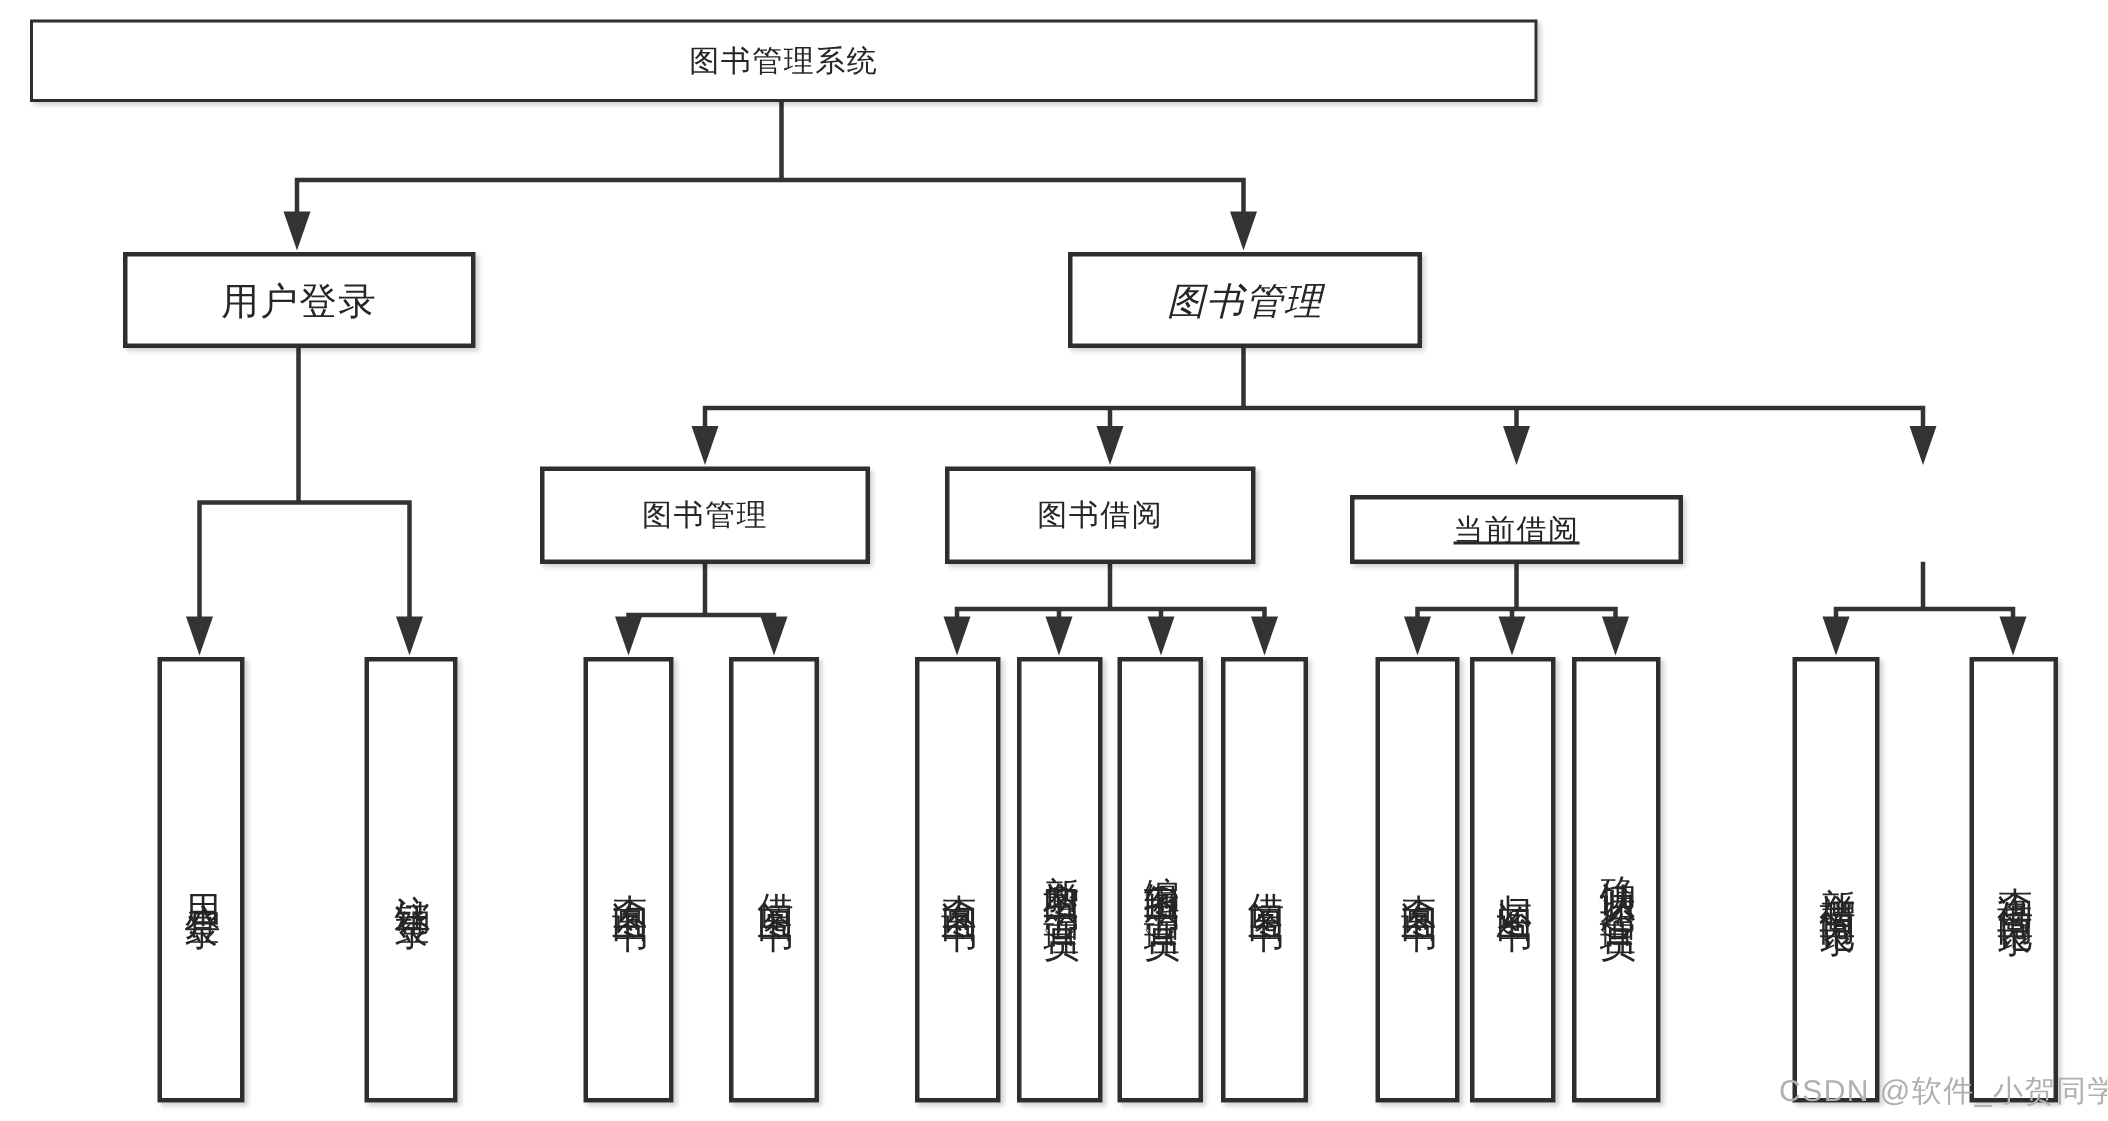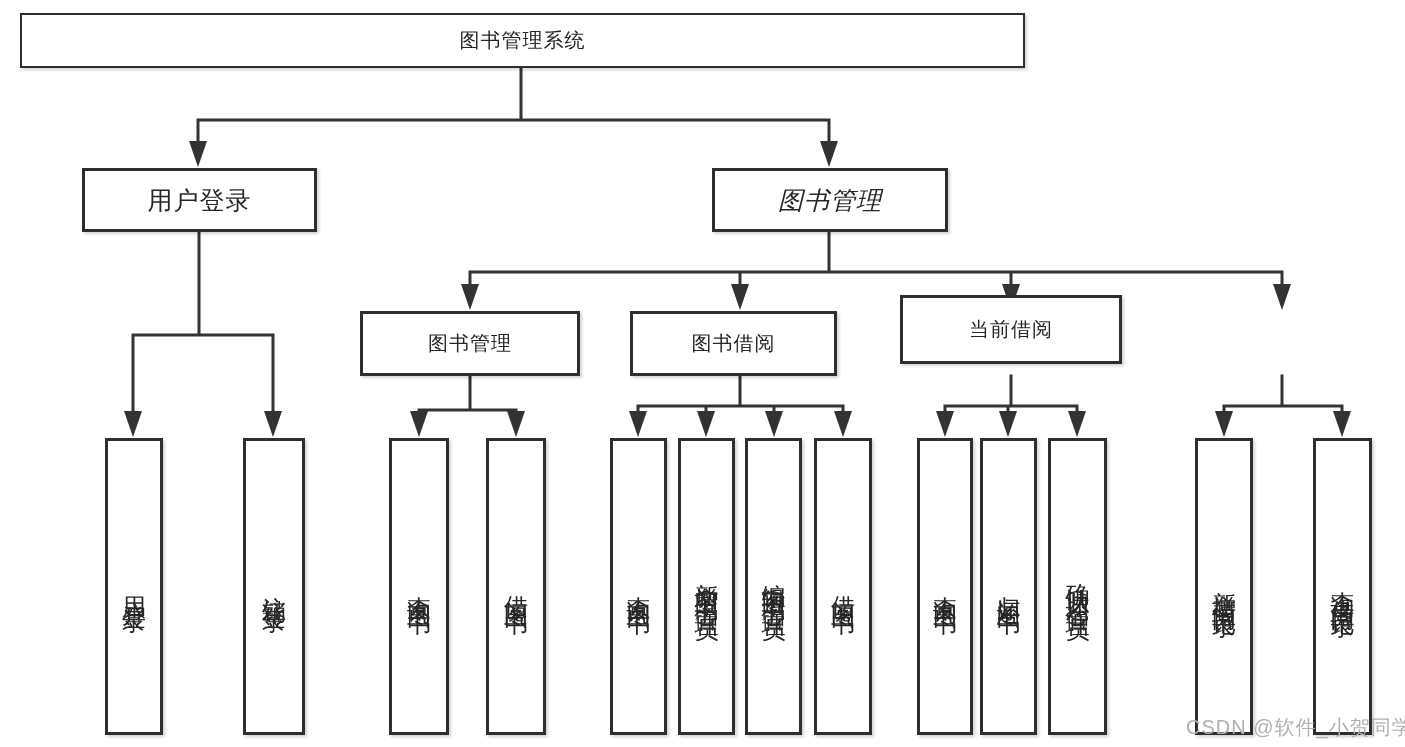--- a/index.html
+++ b/index.html
@@ -102,21 +102,21 @@
     <polygon points="1342,437 1333,411 1351,411"></polygon>
   </svg>
 
   <div class="node root" style="left:20px; top:13px; width:1005px; height:55px;">图书管理系统</div>
 
   <div class="node lvl2" style="left:82px; top:168px; width:235px; height:64px;">用户登录</div>
   <div class="node lvl2" style="left:712px; top:168px; width:236px; height:64px;font-style:italic;">图书管理</div>
 
   <div class="node" style="left:360px; top:311px; width:220px; height:65px;">图书管理</div>
   <div class="node" style="left:630px; top:311px; width:207px; height:65px;">图书借阅</div>
-  <div class="node" style="left:900px; top:295px; width:222px; height:69px;">当前借阅</div>
+  <div class="node" style="left:900px; top:330px; width:222px; height:46px;text-decoration:underline;">当前借阅</div>
 
   <div class="leaf" style="left:105px; width:58px;">
     <span class="vtext">用户登录</span>
   </div>
   <div class="leaf" style="left:243px; width:62px;">
     <span class="vtext">注销登录</span>
   </div>
 
   <div class="leaf" style="left:389px; width:60px;">
     <span class="vtext">查询图书</span>

